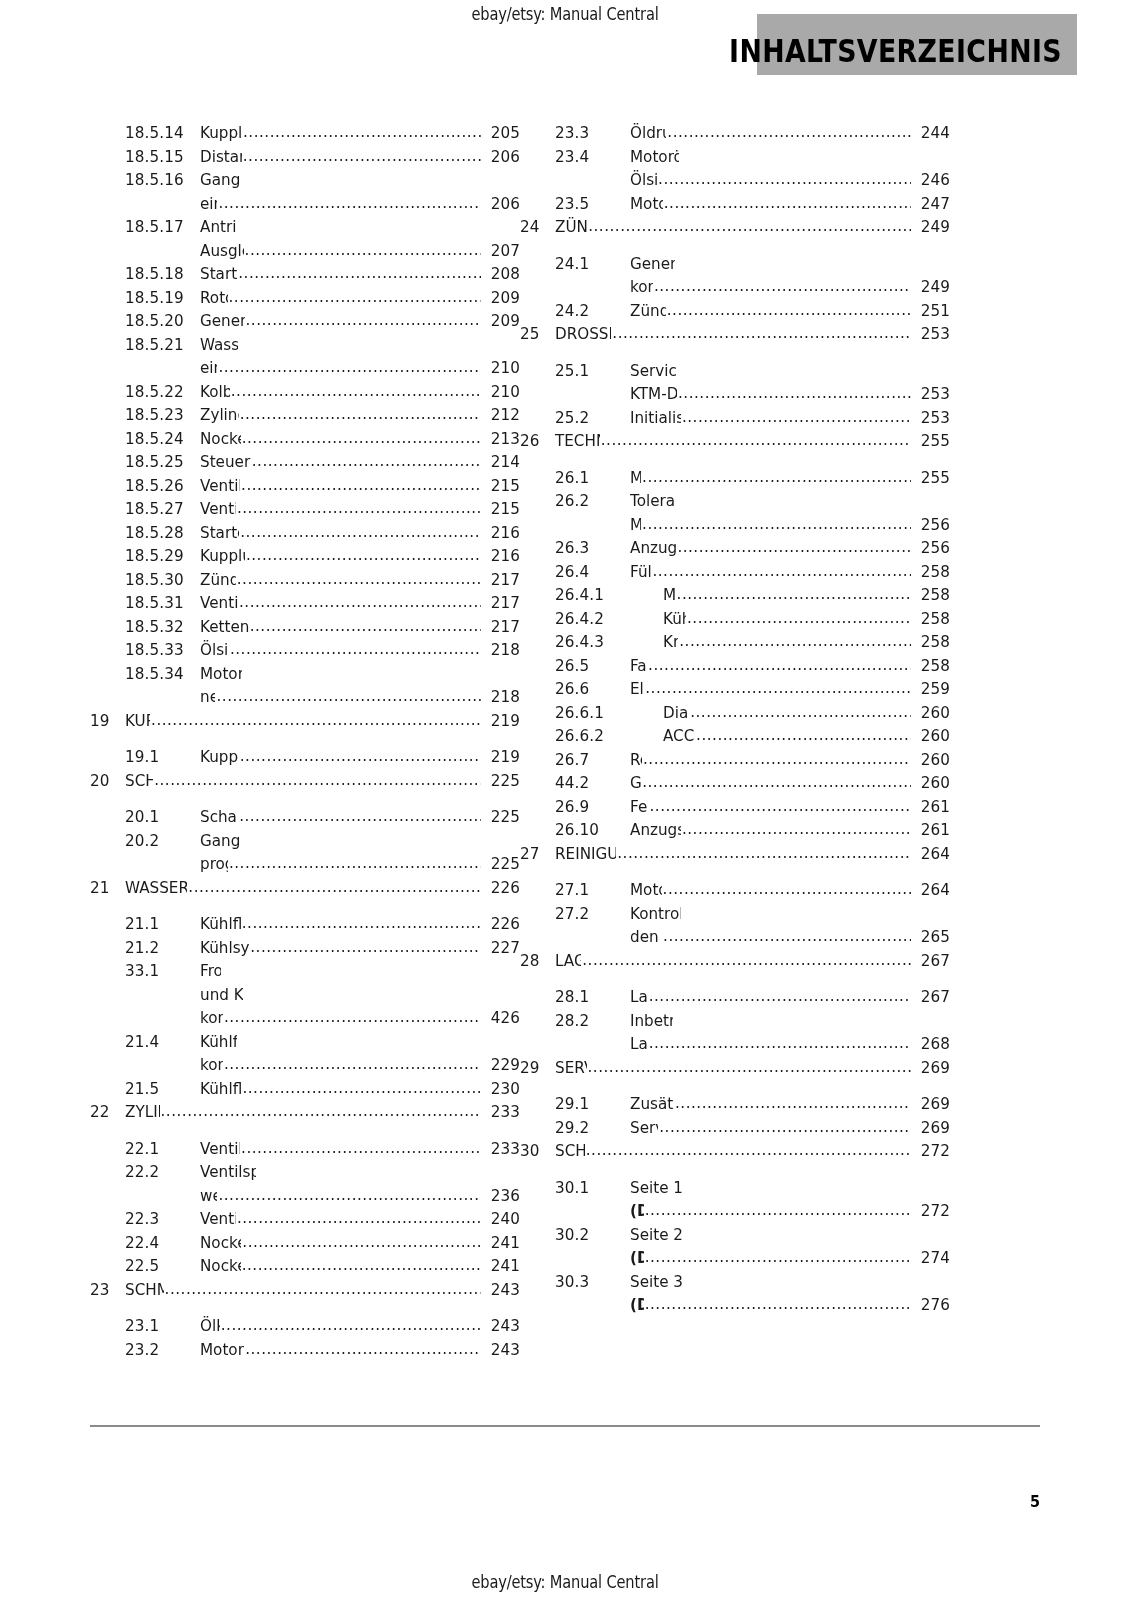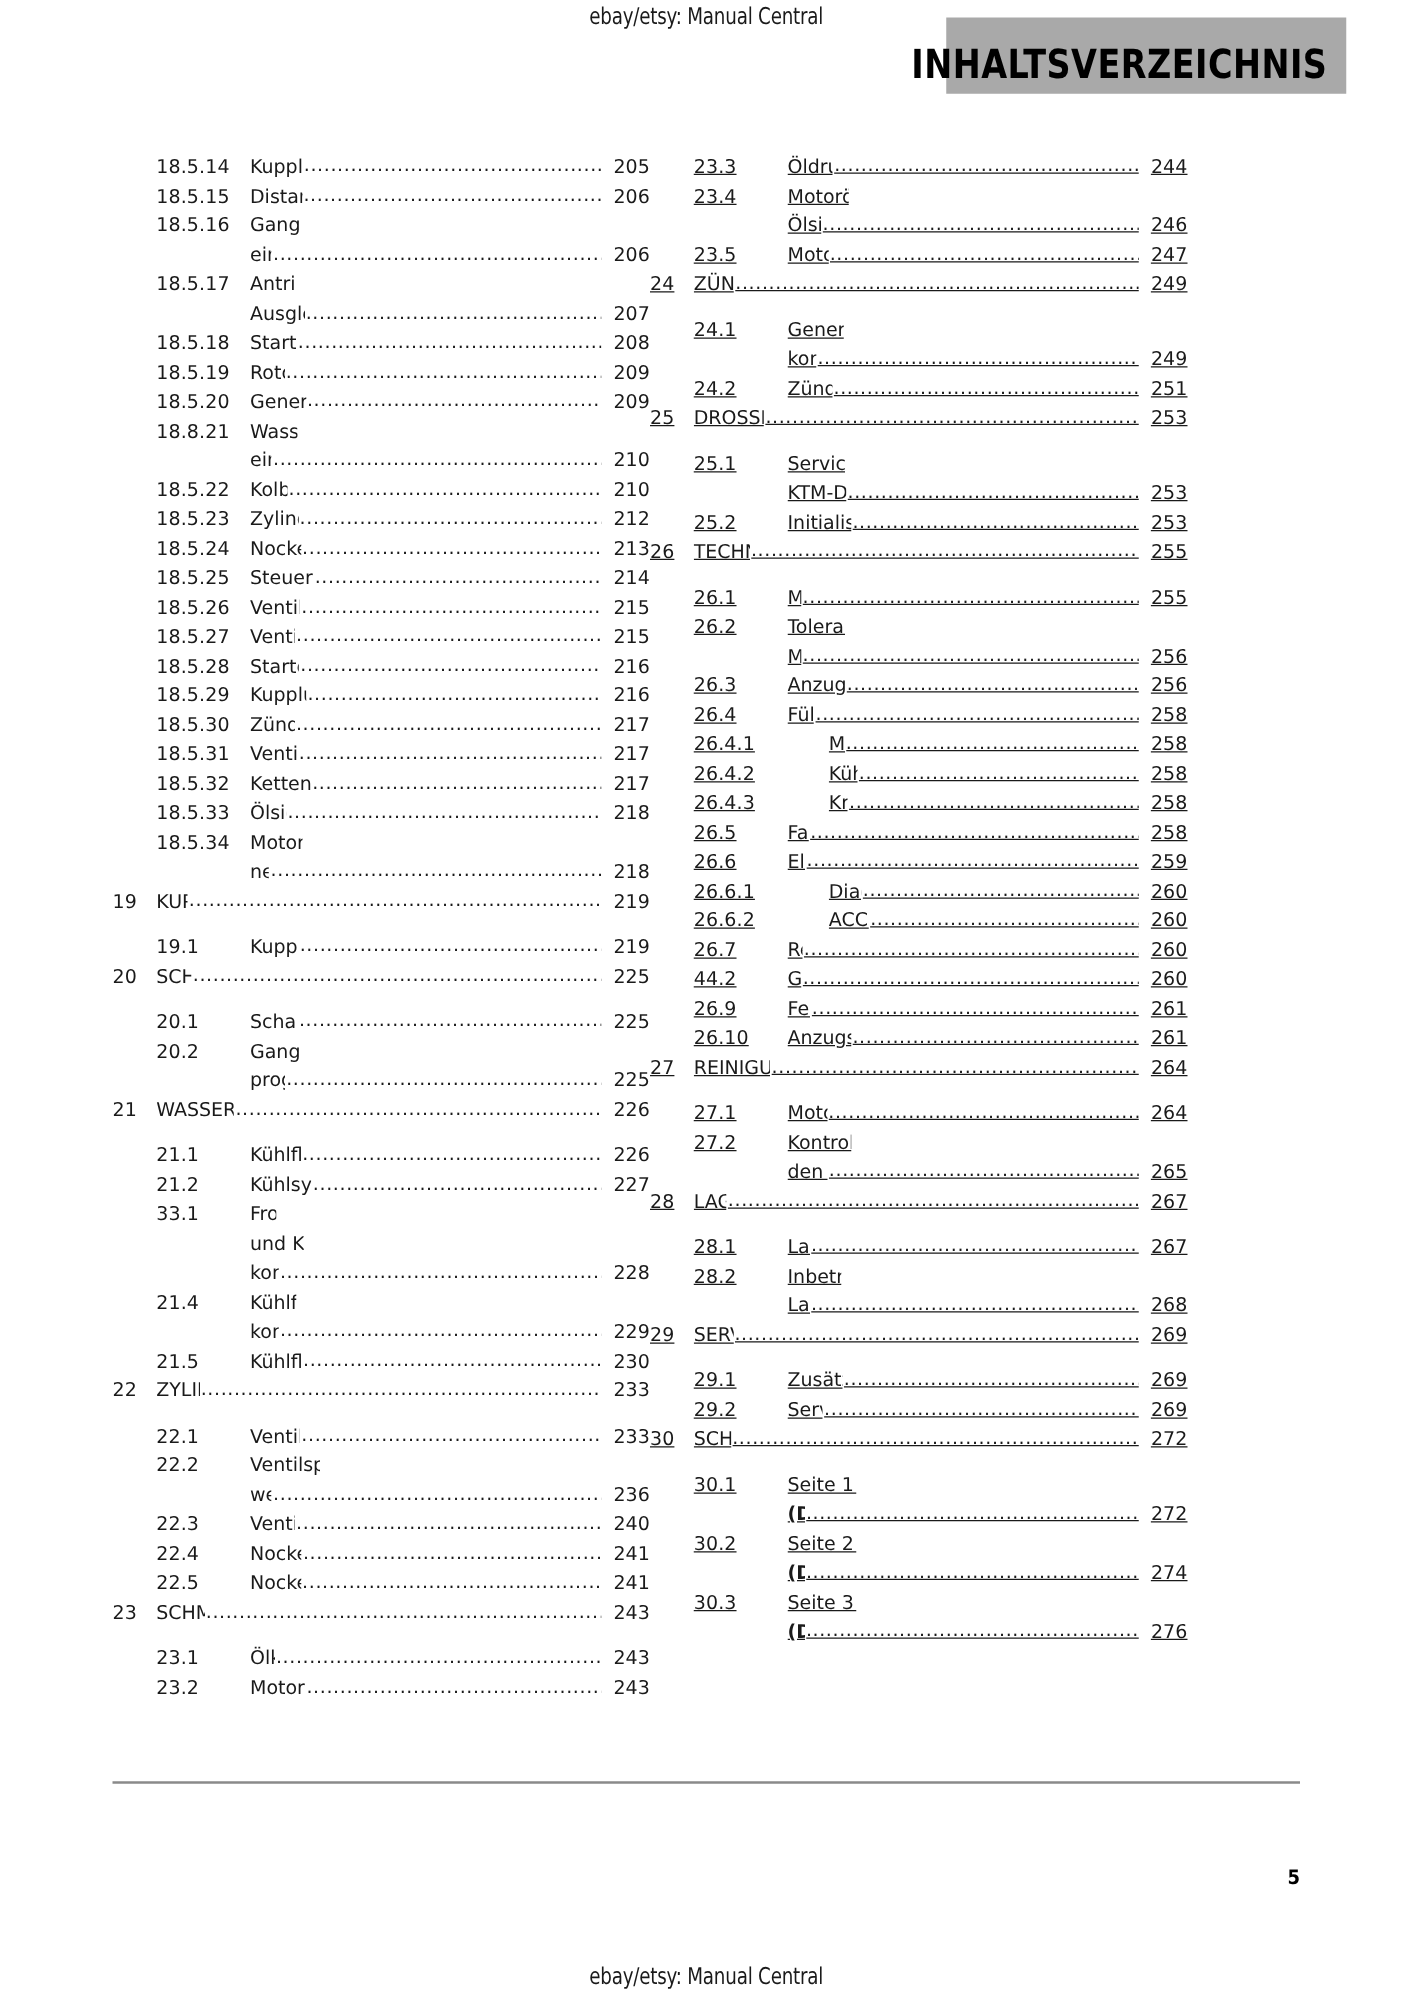--- a/index.html
+++ b/index.html
@@ -60,21 +60,21 @@
     left: 0px;
     width: 962px;
     display: flex;
     gap: 0px;
   }
   .toc-col {
     width: 430px;
     flex: 0 0 430px;
   }
   .toc-col.left  { margin-left: 90px; }
-  .toc-col.right { margin-left: 0px; text-decoration: underline;  }
+  .toc-col.right { margin-left: 0px;  }
 
   .entry {
     display: flex;
     align-items: flex-start;
     font-size: 15.2px;
     line-height: 23.5px;
     color: #1a1a1a;
   }
   .entry.lvl1 { margin-bottom: 13px; }
   .entry.lvl2 { }
@@ -245,21 +245,21 @@
         <span class="num">18.5.20</span>
         <div class="body">
           <div class="line">
             <span class="title-txt">Generatordeckel einbauen</span>
             <span class="dots">........................................................................................................................................................................................................</span>
             <span class="page">209</span>
           </div>
         </div>
       </div>
       <div class="entry lvl2">
-        <span class="num">18.8.21</span>
+        <span class="num">18.5.21</span>
         <div class="body">
           <div class="line">
             <span class="title-txt">Wasserpumpendeckel</span>
             <span class="dots hidden">........................................................................................................................................................................................................</span>
             <span class="page empty"></span>
           </div>
           <div class="line">
             <span class="title-txt">einbauen</span>
             <span class="dots">........................................................................................................................................................................................................</span>
             <span class="page">210</span>
@@ -495,21 +495,21 @@
             <span class="page empty"></span>
           </div>
           <div class="line">
             <span class="title-txt">und Kühlflüssigkeitsstand</span>
             <span class="dots hidden">........................................................................................................................................................................................................</span>
             <span class="page empty"></span>
           </div>
           <div class="line">
             <span class="title-txt">kontrollieren</span>
             <span class="dots">........................................................................................................................................................................................................</span>
-            <span class="page">228</span>
+            <span class="page">426</span>
           </div>
         </div>
       </div>
       <div class="entry lvl2">
         <span class="num">21.4</span>
         <div class="body">
           <div class="line">
             <span class="title-txt">Kühlflüssigkeitsstand</span>
             <span class="dots hidden">........................................................................................................................................................................................................</span>
             <span class="page empty"></span>

